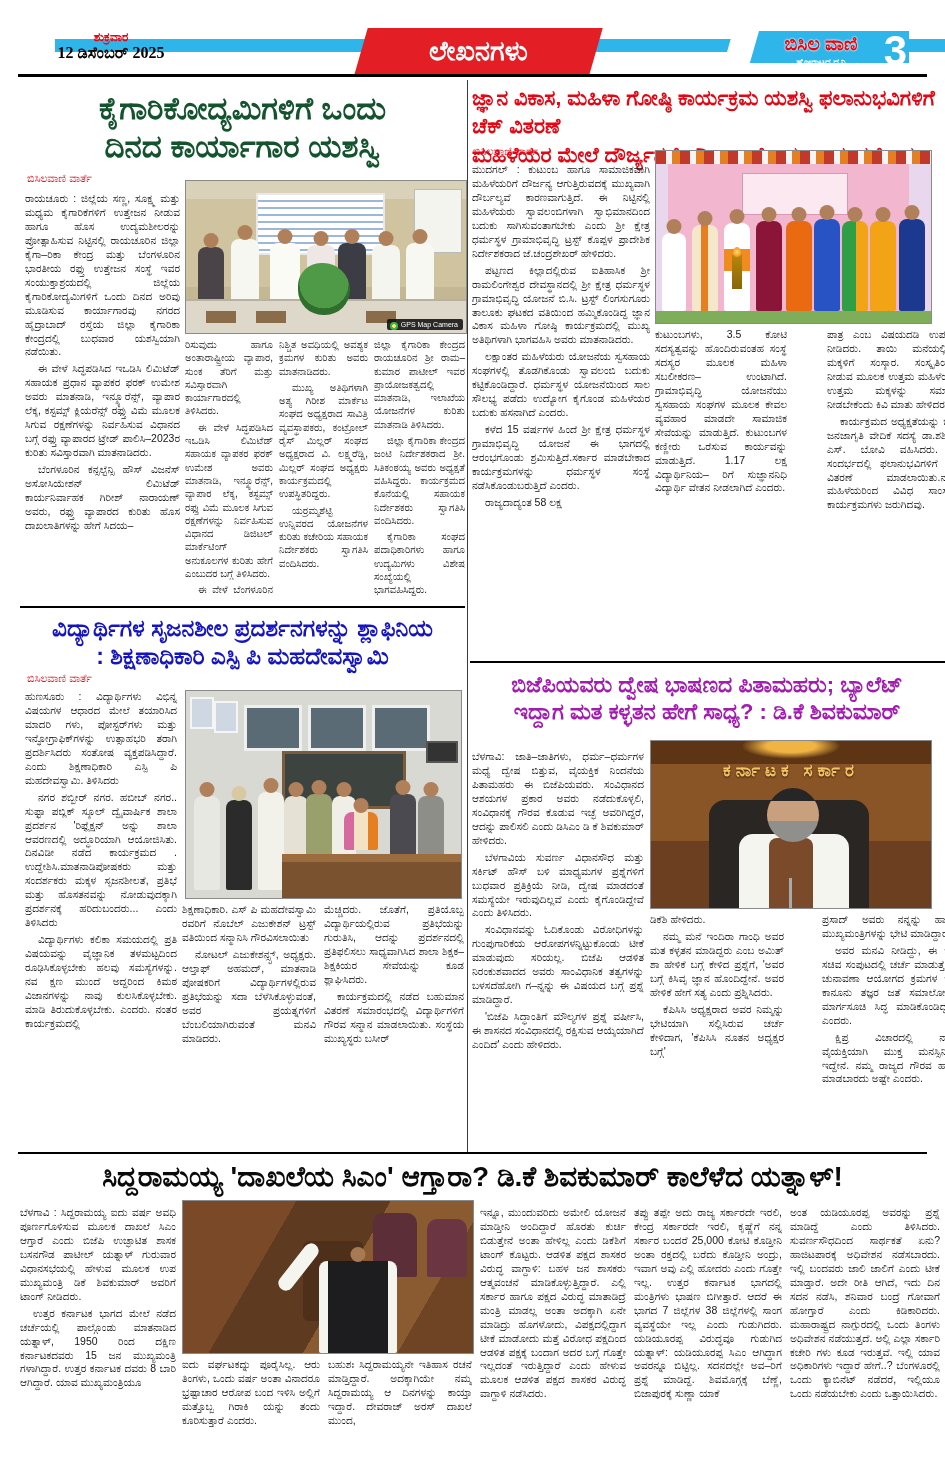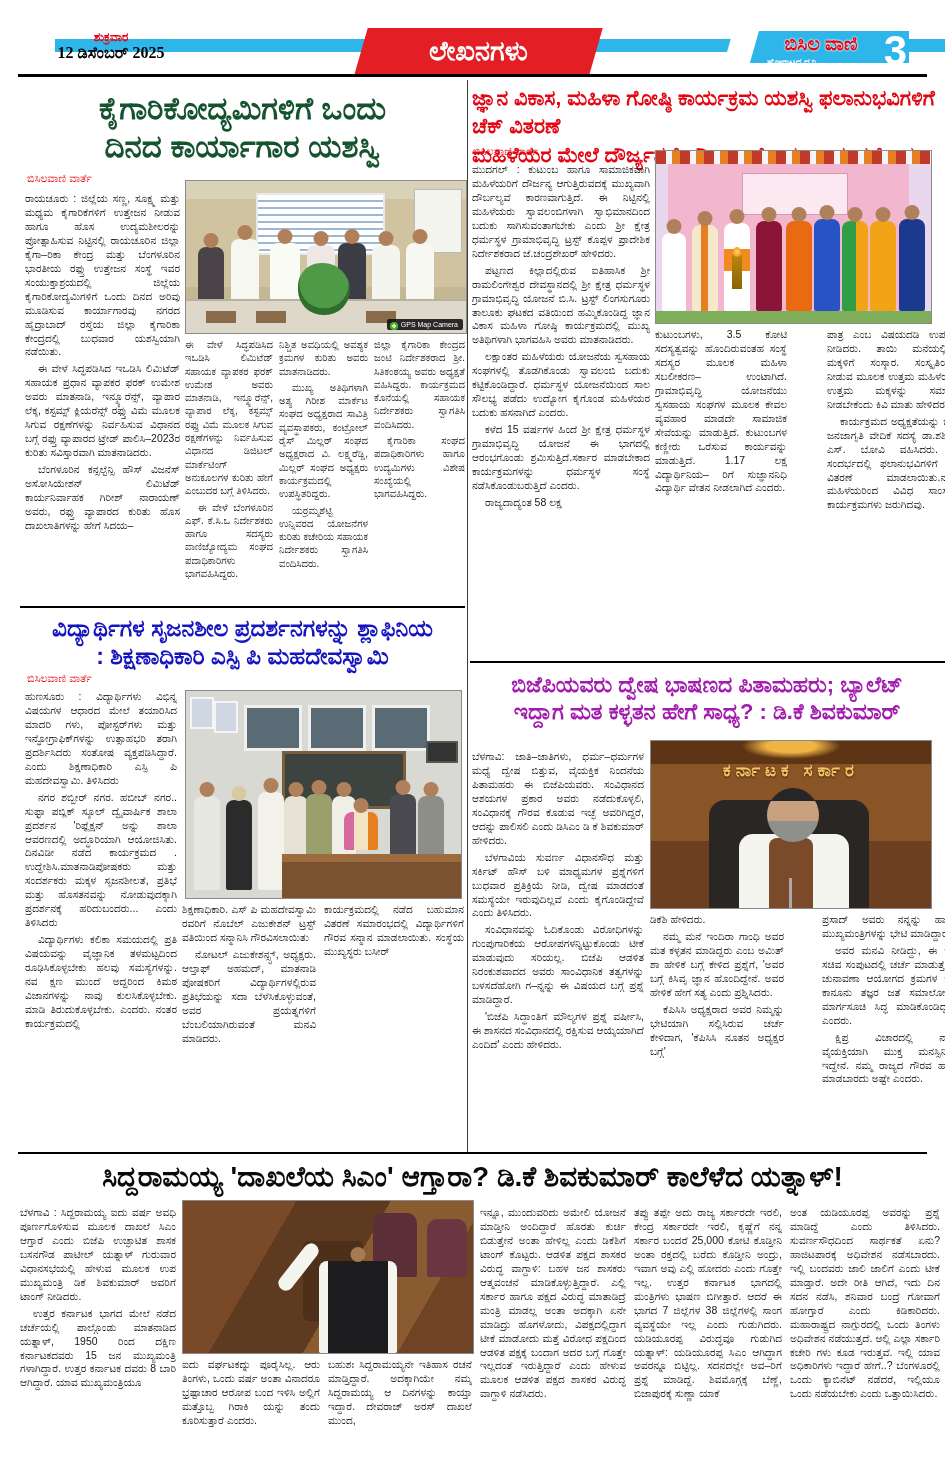--- a/index.html
+++ b/index.html
@@ -11,21 +11,21 @@
   .dateblock{position:absolute;left:36px;top:30px;width:150px;text-align:center;}
   .dateday{color:#e30613;font-weight:bold;font-size:12px;line-height:14px;}
   .datefull{color:#000;font-weight:bold;font-size:16px;font-family:"Liberation Serif","DejaVu Serif",serif;}
   .banner-para{position:absolute;left:361px;top:28px;width:235px;height:47px;background:#e31e25;
                transform:skewX(-16deg);display:flex;align-items:center;justify-content:center;}
   .banner-para span{transform:skewX(16deg);color:#fff;font-weight:bold;font-size:27px;}
   .mast{position:absolute;left:741px;top:31px;width:168px;height:32px;background:#2eb6ea;}
   .mast .notch{position:absolute;left:-14px;top:0;width:26px;height:42px;background:#fff;transform:skewX(-16deg);}
   .mast .mname{position:absolute;left:26px;top:2px;width:108px;text-align:center;color:#e30613;
                font-weight:bold;font-size:19px;text-shadow:0 0 2px #fff,0 0 2px #fff;}
-  .mast .mtag{position:absolute;left:26px;top:26px;width:108px;color:#fff;font-size:9px;font-weight:bold;}
+  .mast .mtag{position:absolute;left:26px;top:26px;width:108px;text-align:center;color:#fff;font-size:9px;font-weight:bold;}
   .mast .mpage{position:absolute;right:2px;top:-3px;color:#fff;font-weight:bold;font-size:42px;line-height:46px;}
   .hrule{position:absolute;background:#000;}
   .vrule{position:absolute;background:#3a3a3a;width:1px;}
   
   .hl{position:absolute;text-align:center;font-weight:bold;line-height:1.22;}
   .hl-black-big{font-size:31px;color:#14532d;}
   .hl-red{font-size:21px;color:#e30613;text-align:left;line-height:1.35;}
   .hl-blue{font-size:23px;color:#1515c0;}
   .hl-red2{font-size:22px;color:#a21caf;}
   .hl-bottom{font-size:28px;color:#0a0a0a;}
@@ -90,29 +90,31 @@
   <i class="person" style="left:220px;bottom:30px;width:28px;height:60px;background:#f8f8f2;"></i>
   <div class="abs" style="left:0;bottom:0;width:100%;height:32px;background:#ded8ca;border-top:2px solid #b9b1a0;"></div>
   <div class="abs" style="left:112px;bottom:18px;width:52px;height:52px;background:radial-gradient(circle at 50% 40%,#4f9a46 0 60%,#2f6e2c 61%);border-radius:46% 54% 50% 50%;"></div>
   <div class="abs" style="left:20px;bottom:10px;width:30px;height:12px;background:#8a6b4a;"></div>
   <div class="abs" style="left:70px;bottom:10px;width:30px;height:12px;background:#8a6b4a;"></div>
   <div class="abs" style="left:180px;bottom:10px;width:30px;height:12px;background:#8a6b4a;"></div>
   <div class="gps">GPS Map Camera</div>
 </div>
 
 <div class="col" style="left:185px;top:338px;width:88px;height:262px;font-size:10px;">
+    <p class="para">ರಿಸುವುದು ಹಾಗೂ ಅಂತಾರಾಷ್ಟ್ರೀಯ ವ್ಯಾಪಾರ, ಸುಂಕ ತೆರಿಗೆ ಮತ್ತು ಸವಿಸ್ತಾರವಾಗಿ ಕಾರ್ಯಾಗಾರದಲ್ಲಿ ತಿಳಿಸಿದರು.</p>
     <p class="para">ಈ ವೇಳೆ ಸಿದ್ಧಪಡಿಸಿದ ಇಒಡಿಸಿ ಲಿಮಿಟೆಡ್ ಸಹಾಯಕ ವ್ಯಾಪಕರ ಫರಕ್ ಉಮೇಶ ಅವರು ಮಾತನಾಡಿ, ಇನ್ಶ್ಯೂರೆನ್ಸ್, ವ್ಯಾಪಾರ ಲೆಕ್ಕ, ಕಸ್ಟಮ್ಸ್ ರಫ್ತು ವಿಮೆ ಮೂಲಕ ಸಿಗುವ ರಕ್ಷಣೆಗಳನ್ನು ನಿರ್ವಹಿಸುವ ವಿಧಾನದ ಡಿಜಿಟಲ್ ಮಾರ್ಕೆಟಿಂಗ್ ಅನುಕೂಲಗಳ ಕುರಿತು ಹೇಗೆ ಎಂಬುದರ ಬಗ್ಗೆ ತಿಳಿಸಿದರು.</p>
     <p class="para">ಈ ವೇಳೆ ಬೆಂಗಳೂರಿನ ಎಫ್. ಕೆ.ಸಿ.ಒ ನಿರ್ದೇಶಕರು ಹಾಗೂ ಸದಸ್ಯರು ವಾಣಿಜ್ಯೋದ್ಯಮ ಸಂಘದ ಪದಾಧಿಕಾರಿಗಳು ಭಾಗವಹಿಸಿದ್ದರು.</p>
   </div>
 <div class="col" style="left:279px;top:338px;width:89px;height:262px;font-size:10px;">
     <p class="para">ನಿಶ್ಚಿತ ಅವಧಿಯಲ್ಲಿ ಅವಶ್ಯಕ ಕ್ರಮಗಳ ಕುರಿತು ಅವರು ಮಾತನಾಡಿದರು.</p>
     <p class="para">ಮುಖ್ಯ ಅತಿಥಿಗಳಾಗಿ ಅತ್ಯ ಗಿರೀಶ ಮಾರ್ಕೆಟ ಸಂಘದ ಅಧ್ಯಕ್ಷರಾದ ಸಾವಿತ್ರಿ ವ್ಯವಸ್ಥಾಪಕರು, ಕಂಟ್ರೋಲ್ ರೈಸ್ ಮಿಲ್ಲರ್ ಸಂಘದ ಅಧ್ಯಕ್ಷರಾದ ವಿ. ಲಕ್ಷ್ಮರೆಡ್ಡಿ, ಮಿಲ್ಲರ್ ಸಂಘದ ಅಧ್ಯಕ್ಷರು ಕಾರ್ಯಕ್ರಮದಲ್ಲಿ ಉಪಸ್ಥಿತರಿದ್ದರು.</p>
     <p class="para">ಯರ‍್ರಮ್ಮಶೆಟ್ಟಿ ಉನ್ನಿವರದ ಯೋಜನೆಗಳ ಕುರಿತು ಕಚೇರಿಯ ಸಹಾಯಕ ನಿರ್ದೇಶಕರು ಸ್ವಾಗತಿಸಿ ವಂದಿಸಿದರು.</p>
   </div>
 <div class="col" style="left:374px;top:338px;width:91px;height:262px;font-size:10px;">
+    <p class="para">ಜಿಲ್ಲಾ ಕೈಗಾರಿಕಾ ಕೇಂದ್ರದ ರಾಯಚೂರಿನ ಶ್ರೀ ರಾಮ–ಕುಮಾರ ಪಾಟೀಲ್ ಇವರ ಪ್ರಾಯೋಜಕತ್ವದಲ್ಲಿ ಮಾತನಾಡಿ, ಇಲಾಖೆಯ ಯೋಜನೆಗಳ ಕುರಿತು ಮಾತನಾಡಿ ತಿಳಿಸಿದರು.</p>
     <p class="para">ಜಿಲ್ಲಾ ಕೈಗಾರಿಕಾ ಕೇಂದ್ರದ ಜಂಟಿ ನಿರ್ದೇಶಕರಾದ ಶ್ರೀ. ಸಿತಿಕಂಠಯ್ಯ ಅವರು ಅಧ್ಯಕ್ಷತೆ ವಹಿಸಿದ್ದರು. ಕಾರ್ಯಕ್ರಮದ ಕೊನೆಯಲ್ಲಿ ಸಹಾಯಕ ನಿರ್ದೇಶಕರು ಸ್ವಾಗತಿಸಿ ವಂದಿಸಿದರು.</p>
     <p class="para">ಕೈಗಾರಿಕಾ ಸಂಘದ ಪದಾಧಿಕಾರಿಗಳು ಹಾಗೂ ಉದ್ಯಮಿಗಳು ವಿಶೇಷ ಸಂಖ್ಯೆಯಲ್ಲಿ ಭಾಗವಹಿಸಿದ್ದರು.</p>
   </div>
 <div class="hrule" style="left:20px;top:606px;width:445px;height:2px;"></div>
 
 <div class="hl hl-red" style="left:472px;top:84px;width:470px;">
   <div>ಜ್ಞಾನ ವಿಕಾಸ, ಮಹಿಳಾ ಗೋಷ್ಠಿ ಕಾರ್ಯಕ್ರಮ ಯಶಸ್ವಿ ಫಲಾನುಭವಿಗಳಿಗೆ ಚೆಕ್ ವಿತರಣೆ</div>
   <div>ಮಹಿಳೆಯರ ಮೇಲೆ ದೌರ್ಜ್ಯನ್ಯಕ್ಕೆ ದೌರ್ಬಲ್ಯವೆ ಕಾರಣ : ಚಂದ್ರಶೇಖರ</div>
 </div>
 <div class="byline" style="left:473px;top:145px;">ಬಿಸಿಲವಾಣಿ ವಾರ್ತೆ</div>
@@ -179,20 +181,21 @@
   <i class="person" style="left:232px;bottom:8px;width:26px;height:94px;background:#8e8e88;"></i>
   <i class="person" style="left:158px;bottom:48px;width:34px;height:38px;background:linear-gradient(90deg,#d66a9e 0 30%,#f3e3c3 30% 70%,#e67e22 70%);"></i>
   <div class="abs" style="left:96px;bottom:0;width:179px;height:44px;background:linear-gradient(#9c6b3e 0 8px,#7a5230 8px);"></div>
 </div>
 
 <div class="col" style="left:182px;top:903px;width:134px;height:247px;">
     <p class="para">ಶಿಕ್ಷಣಾಧಿಕಾರಿ. ಎಸ್ ಪಿ ಮಹದೇವಸ್ವಾಮಿ ರವರಿಗೆ ನೊಬೆಲ್ ಎಜುಕೇಶನ್ ಟ್ರಸ್ಟ್ ವತಿಯಿಂದ ಸನ್ಮಾನಿಸಿ ಗೌರವಿಸಲಾಯಿತು</p>
     <p class="para">ನೋಟಲ್ ಎಜುಕೇಶನ್ಸ್ಟ್, ಅಧ್ಯಕ್ಷರು. ಆಲ್ತಾಫ್ ಅಹಮದ್, ಮಾತನಾಡಿ ಪೋಷಕರಿಗೆ ವಿದ್ಯಾರ್ಥಿಗಳಲ್ಲಿರುವ ಪ್ರತಿಭೆಯನ್ನು ಸದಾ ಬೆಳೆಸಿಕೊಳ್ಳುವಂತೆ, ಅವರ ಪ್ರಯತ್ನಗಳಿಗೆ ಬೆಂಬಲಿಯಾಗಿರುವಂತೆ ಮನವಿ ಮಾಡಿದರು.</p>
   </div>
 <div class="col" style="left:324px;top:903px;width:140px;height:247px;">
+    <p class="para">ಮೆಚ್ಚಿದರು. ಜೊತೆಗೆ, ಪ್ರತಿಯೊಬ್ಬ ವಿದ್ಯಾರ್ಥಿಯಲ್ಲಿರುವ ಪ್ರತಿಭೆಯನ್ನು ಗುರುತಿಸಿ, ಆದನ್ನು ಪ್ರದರ್ಶನದಲ್ಲಿ ಪ್ರತಿಫಲಿಸಲು ಸಾಧ್ಯವಾಗಿಸಿದ ಶಾಲಾ ಶಿಕ್ಷಕ–ಶಿಕ್ಷಕಿಯರ ಸೇವೆಯನ್ನು ಕೂಡ ಶ್ಲಾಘಿಸಿದರು.</p>
     <p class="para">ಕಾರ್ಯಕ್ರಮದಲ್ಲಿ ನಡೆದ ಬಹುಮಾನ ವಿತರಣೆ ಸಮಾರಂಭದಲ್ಲಿ ವಿದ್ಯಾರ್ಥಿಗಳಿಗೆ ಗೌರವ ಸನ್ಮಾನ ಮಾಡಲಾಯಿತು. ಸಂಸ್ಥೆಯ ಮುಖ್ಯಸ್ಥರು ಬಸೀರ್</p>
   </div>
 
 <div class="hl hl-red2" style="left:472px;top:672px;width:470px;">
   <div>ಬಿಜೆಪಿಯವರು ದ್ವೇಷ ಭಾಷಣದ ಪಿತಾಮಹರು; ಬ್ಯಾಲೆಟ್</div>
   <div>ಇದ್ದಾಗ ಮತ ಕಳ್ಳತನ ಹೇಗೆ ಸಾಧ್ಯ? : ಡಿ.ಕೆ ಶಿವಕುಮಾರ್</div>
 </div>
 <div class="col" style="left:472px;top:750px;width:172px;height:400px;">
     <p class="para">ಬೆಳಗಾವಿ: ಜಾತಿ–ಜಾತಿಗಳು, ಧರ್ಮ–ಧರ್ಮಗಳ ಮಧ್ಯೆ ದ್ವೇಷ ಬಿತ್ತುವ, ವೈಯಕ್ತಿಕ ನಿಂದನೆಯ ಪಿತಾಮಹರು ಈ ಬಿಜೆಪಿಯವರು. ಸಂವಿಧಾನದ ಆಶಯಗಳ ಪ್ರಕಾರ ಅವರು ನಡೆದುಕೊಳ್ಳಲಿ, ಸಂವಿಧಾನಕ್ಕೆ ಗೌರವ ಕೊಡುವ ಇಚ್ಛೆ ಅವರಿಗಿದ್ದರೆ, ಆದನ್ನು ಪಾಲಿಸಲಿ ಎಂದು ಡಿಸಿಎಂ ಡಿ ಕೆ ಶಿವಕುಮಾರ್ ಹೇಳಿದರು.</p>
     <p class="para">ಬೆಳಗಾವಿಯ ಸುವರ್ಣ ವಿಧಾನಸೌಧ ಮತ್ತು ಸರ್ಕಿಟ್ ಹೌಸ್ ಬಳಿ ಮಾಧ್ಯಮಗಳ ಪ್ರಶ್ನೆಗಳಿಗೆ ಬುಧವಾರ ಪ್ರತಿಕ್ರಿಯೆ ನೀಡಿ, ದ್ವೇಷ ಮಾಡದಂತೆ ಸಮಸ್ಯೆಯೇ ಇರುವುದಿಲ್ಲವೆ ಎಂದು ಕೈಗೊಂಡಿದ್ದೇವೆ ಎಂದು ತಿಳಿಸಿದರು.</p>

